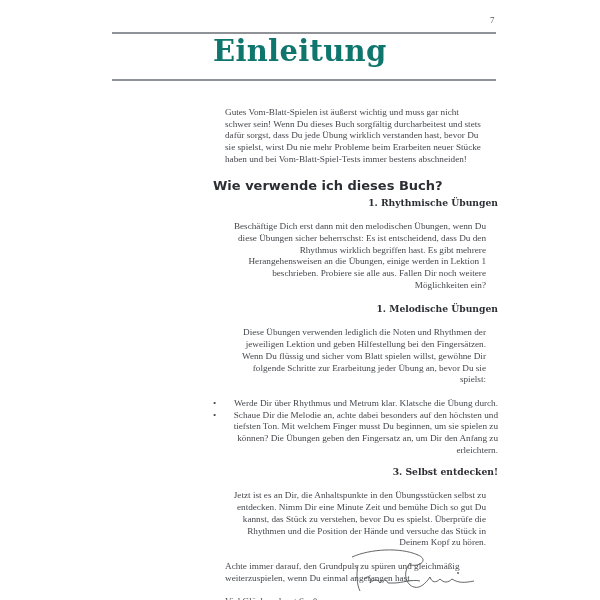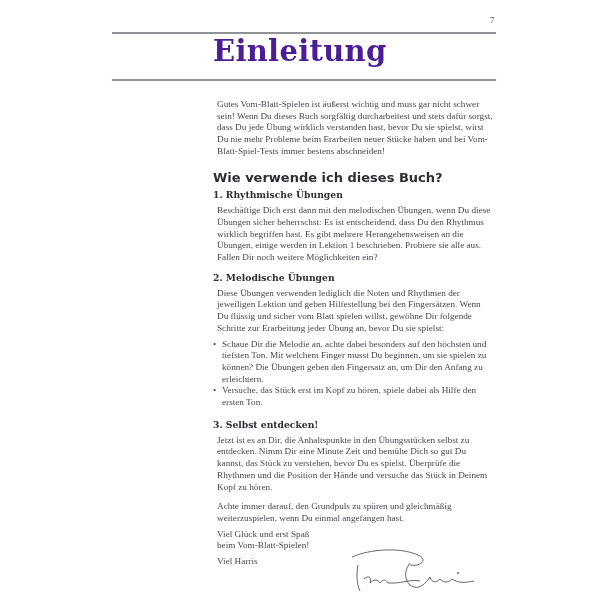--- a/index.html
+++ b/index.html
@@ -12,38 +12,38 @@
       position: absolute; left: 490px; top: 15px; font-size: 9px; color: #555;
       font-family: "Liberation Serif", serif;
     }
     .rule {
       position: absolute; left: 112px; width: 384px; height: 1.5px; background: #8f9397;
     }
     .rule.top { top: 32px; }
     .rule.bottom { top: 79px; }
     .title {
       position: absolute; left: 213px; top: 34px; font-size: 29px; font-weight: bold;
-      color: #4c1d95; letter-spacing: 0.3px;
+      color: #0f766e; letter-spacing: 0.3px;
       font-family: "DejaVu Serif", serif;
     }
     .content {
       position: absolute; left: 213px; top: 95px; width: 285px;
       font-family: "Liberation Serif", serif; font-size: 9.2px; line-height: 11.7px; color: #45484d;
     }
-    .content p { margin: 4px; }
+    .content p { margin: 12px; }
     .intro { margin-bottom: 14px !important; }
     .section-title {
       font-family: "DejaVu Sans", sans-serif; font-weight: bold; font-size: 13px; color: #2c2e33;
       margin: 0 0 6px 0;
     }
     .sub-title {
       font-family: "DejaVu Serif", serif; font-weight: bold; font-size: 9.2px; color: #2c2e33;
       margin: 0; line-height: 12px;
     }
-    .block { margin-bottom: 8px; }
+    .block { margin-bottom: 8px; text-align: right; }
     ul { margin: 0; padding: 0; list-style: none; }
     li { position: relative; padding-left: 9px; }
     li::before { content: "•"; position: absolute; left: 0; top: 0; }
     .closing { margin-top: 8px; }
     .signoff { margin-top: 7px; width: 110px; }
     .author { margin-top: 7px; }
     .signature {
       position: absolute; left: 340px; top: 545px; width: 140px; height: 50px;
     }
   </style>
@@ -59,25 +59,25 @@
   <p class="intro">Gutes Vom-Blatt-Spielen ist äußerst wichtig und muss gar nicht schwer sein! Wenn Du dieses Buch sorgfältig durcharbeitest und stets dafür sorgst, dass Du jede Übung wirklich verstanden hast, bevor Du sie spielst, wirst Du nie mehr Probleme beim Erarbeiten neuer Stücke haben und bei Vom-Blatt-Spiel-Tests immer bestens abschneiden!</p>
 
   <h2 class="section-title">Wie verwende ich dieses Buch?</h2>
 
   <div class="block">
     <h3 class="sub-title">1. Rhythmische Übungen</h3>
     <p>Beschäftige Dich erst dann mit den melodischen Übungen, wenn Du diese Übungen sicher beherrschst: Es ist entscheidend, dass Du den Rhythmus wirklich begriffen hast. Es gibt mehrere Herangehensweisen an die Übungen, einige werden in Lektion 1 beschrieben. Probiere sie alle aus. Fallen Dir noch weitere Möglichkeiten ein?</p>
   </div>
 
   <div class="block">
-    <h3 class="sub-title">2. Melodische Übungen</h3>
+    <h3 class="sub-title">1. Melodische Übungen</h3>
     <p>Diese Übungen verwenden lediglich die Noten und Rhythmen der jeweiligen Lektion und geben Hilfestellung bei den Fingersätzen. Wenn Du flüssig und sicher vom Blatt spielen willst, gewöhne Dir folgende Schritte zur Erarbeitung jeder Übung an, bevor Du sie spielst:</p>
     <ul>
+      <li>Werde Dir über Rhythmus und Metrum klar. Klatsche die Übung durch.</li>
       <li>Schaue Dir die Melodie an, achte dabei besonders auf den höchsten und tiefsten Ton. Mit welchem Finger musst Du beginnen, um sie spielen zu können? Die Übungen geben den Fingersatz an, um Dir den Anfang zu erleichtern.</li>
-      <li>Versuche, das Stück erst im Kopf zu hören, spiele dabei als Hilfe den ersten Ton.</li>
     </ul>
   </div>
 
   <div class="block" style="margin-top:10px;">
   </div>
 
   <div class="block" style="margin-top:10px;">
     <h3 class="sub-title">3. Selbst entdecken!</h3>
     <p>Jetzt ist es an Dir, die Anhaltspunkte in den Übungsstücken selbst zu entdecken. Nimm Dir eine Minute Zeit und bemühe Dich so gut Du kannst, das Stück zu verstehen, bevor Du es spielst. Überprüfe die Rhythmen und die Position der Hände und versuche das Stück in Deinem Kopf zu hören.</p>
   </div>

